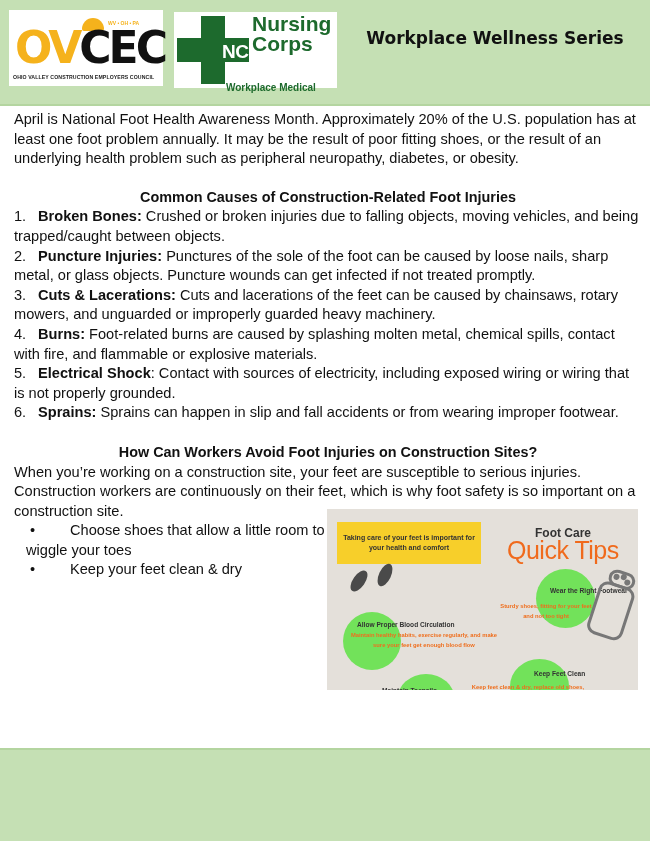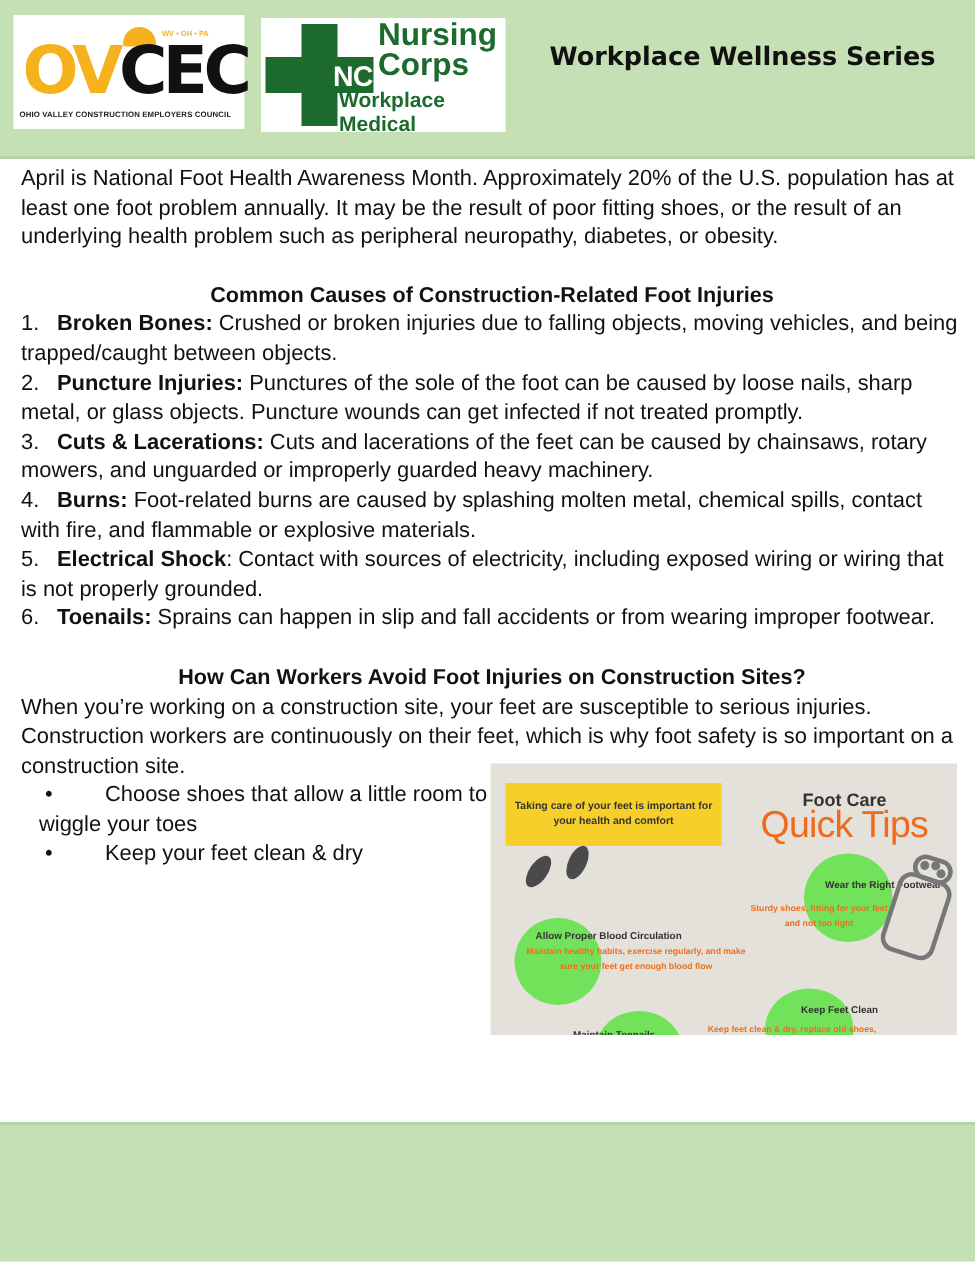--- a/index.html
+++ b/index.html
@@ -25,21 +25,21 @@
   .ovcec-sub { position: absolute; left: 4px; top: 64px; font-size: 5.2px; font-weight: bold; color: #222; letter-spacing: 0.1px; white-space: nowrap; }
 
   .logo-nci {
     position: absolute; left: 174px; top: 12px; width: 163px; height: 76px;
     background: #fff;
   }
   .nci-cross-v { position: absolute; left: 27px; top: 4px; width: 24px; height: 68px; background: #1d6a2d; }
   .nci-cross-h { position: absolute; left: 3px; top: 26px; width: 72px; height: 24px; background: #1d6a2d; }
   .nci-letters { position: absolute; left: 8px; top: 29px; font-size: 19px; font-weight: bold; color: #fff; letter-spacing: -0.5px; margin-left: 40px; }
   .nci-name { position: absolute; left: 78px; top: 2px; font-size: 21px; font-weight: bold; color: #1d6a2d; line-height: 20px; }
-  .nci-sub { position: absolute; left: 52px; top: 46px; font-size: 14px; font-weight: bold; color: #1d6a2d; }
+  .nci-sub { position: absolute; left: 52px; top: 70px; font-size: 10px; font-weight: bold; color: #1d6a2d; }
 
   .title-1 { position: absolute; left: 340px; top: 28px; width: 310px; text-align: center; font-family: "DejaVu Sans", sans-serif; font-weight: bold; font-size: 17px; color: #111; }
   .title-2 { position: absolute; left: 340px; top: 70px; width: 310px; text-align: center; font-family: "DejaVu Sans", sans-serif; font-weight: bold; font-size: 17px; color: #111; }
 
   .content {
     position: absolute; left: 14px; top: 110px; width: 628px;
     font-size: 14.6px; line-height: 19.6px; color: #111;
   }
   .content p { margin: 0; }
   .intro { margin-bottom: 19px !important; }
@@ -92,21 +92,21 @@
 
 <div class="content">
   <p class="intro">April is National Foot Health Awareness Month. Approximately 20% of the U.S. population has at least one foot problem annually. It may be the result of poor fitting shoes, or the result of an underlying health problem such as peripheral neuropathy, diabetes, or obesity.</p>
 
   <p class="section-head">Common Causes of Construction-Related Foot Injuries</p>
   <p class="num-item"><span class="num">1.</span><b>Broken Bones:</b><span> Crushed or broken injuries due to falling objects, moving vehicles, and being trapped/caught between objects.</span></p>
   <p class="num-item"><span class="num">2.</span><b>Puncture Injuries:</b><span> Punctures of the sole of the foot can be caused by loose nails, sharp metal, or glass objects. Puncture wounds can get infected if not treated promptly.</span></p>
   <p class="num-item"><span class="num">3.</span><b>Cuts &amp; Lacerations:</b><span> Cuts and lacerations of the feet can be caused by chainsaws, rotary mowers, and unguarded or improperly guarded heavy machinery.</span></p>
   <p class="num-item"><span class="num">4.</span><b>Burns:</b><span> Foot-related burns are caused by splashing molten metal, chemical spills, contact with fire, and flammable or explosive materials.</span></p>
   <p class="num-item"><span class="num">5.</span><b>Electrical Shock</b><span>: Contact with sources of electricity, including exposed wiring or wiring that is not properly grounded.</span></p>
-  <p class="num-item"><span class="num">6.</span><b>Toenails:</b><span> Sprains can happen in slip and fall accidents or from wearing improper footwear.</span></p>
+  <p class="num-item"><span class="num">6.</span><b>Sprains:</b><span> Sprains can happen in slip and fall accidents or from wearing improper footwear.</span></p>
 
   <div class="gap"></div>
   <p class="section-head">How Can Workers Avoid Foot Injuries on Construction Sites?</p>
   <p>When you’re working on a construction site, your feet are susceptible to serious injuries. Construction workers are continuously on their feet, which is why foot safety is so important on a construction site.</p>
 
   <div class="bullets">
     <p><span class="bul">•</span><span>Choose shoes that allow a little room to wiggle your toes</span></p>
     <p><span class="bul">•</span><span>Keep your feet clean &amp; dry</span></p>
   </div>
 </div>

